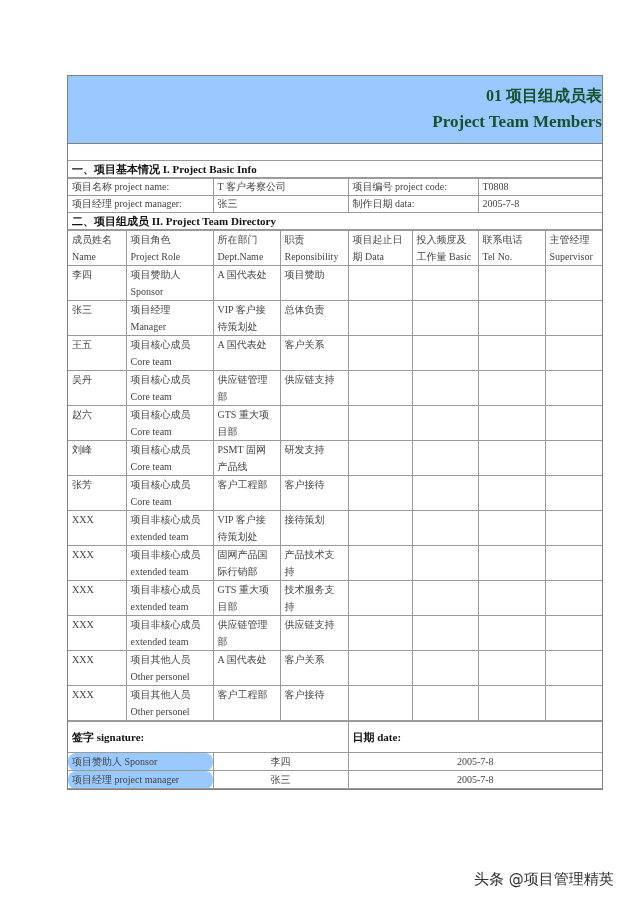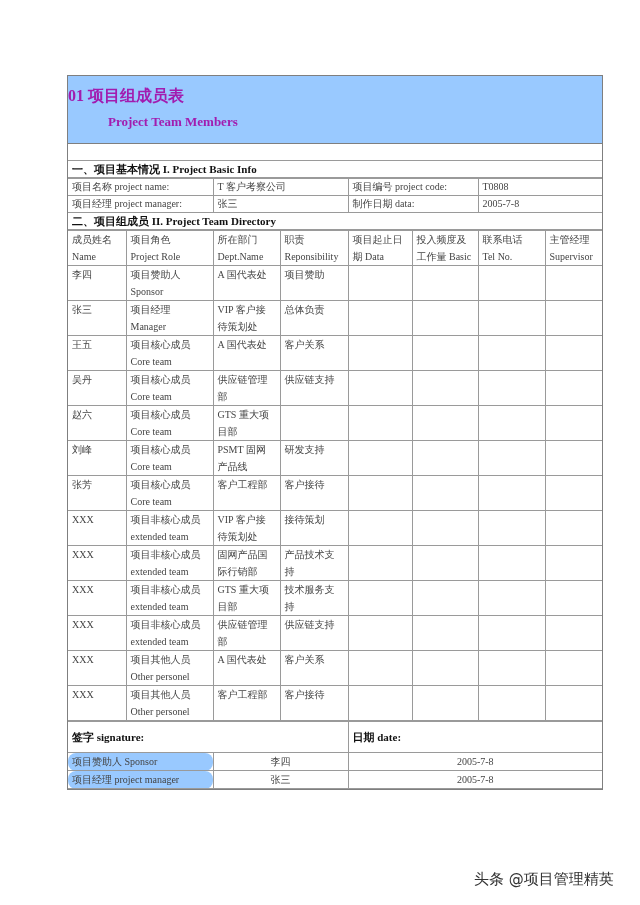--- a/index.html
+++ b/index.html
@@ -1,20 +1,20 @@
 <!DOCTYPE html>
 <html><head>
 <meta charset="utf-8">
 <style>
   html,body{margin:0;padding:0;background:#fff;}
   body{width:640px;height:905px;position:relative;overflow:hidden;font-family:"Liberation Serif","DejaVu Serif",serif;color:#333;}
   .doc{position:absolute;left:67px;top:75px;width:534px;border:1px solid #7f7f7f;border-bottom:none;}
-  .title-box{background:#99c9ff;height:67px;border-bottom:1px solid #7f7f7f;text-align:left;color:#a21caf;}
+  .title-box{background:#99c9ff;height:67px;border-bottom:1px solid #7f7f7f;text-align:right;color:#14532d;}
   .title-cn{font-size:16px;font-weight:bold;padding-top:9px;height:26px;line-height:22px;}
-  .title-en{font-size:13px;font-weight:bold;line-height:22px;margin-left:40px;}
+  .title-en{font-size:17px;font-weight:bold;line-height:22px;margin-left:40px;}
   .blank-row{height:16px;border-bottom:1px solid #9a9a9a;}
   .section{height:16px;line-height:16px;font-size:11px;font-weight:bold;color:#111;padding-left:4px;border-bottom:1px solid #9a9a9a;}
   table{border-collapse:collapse;width:100%;table-layout:fixed;}
   td{border:1px solid #9a9a9a;font-size:10px;color:#444;padding:0 4px;vertical-align:top;}
   .info td{height:16px;line-height:16px;margin-left:36px;}
   .dir td{height:33px;line-height:17px;}
   .dir tr.hdr td{height:33px;}
   .doc table tr td:first-child{border-left:none;}
   .doc table tr td:last-child{border-right:none;}
   .sig-head td{height:30px;line-height:30px;font-size:11px;font-weight:bold;color:#111;}

